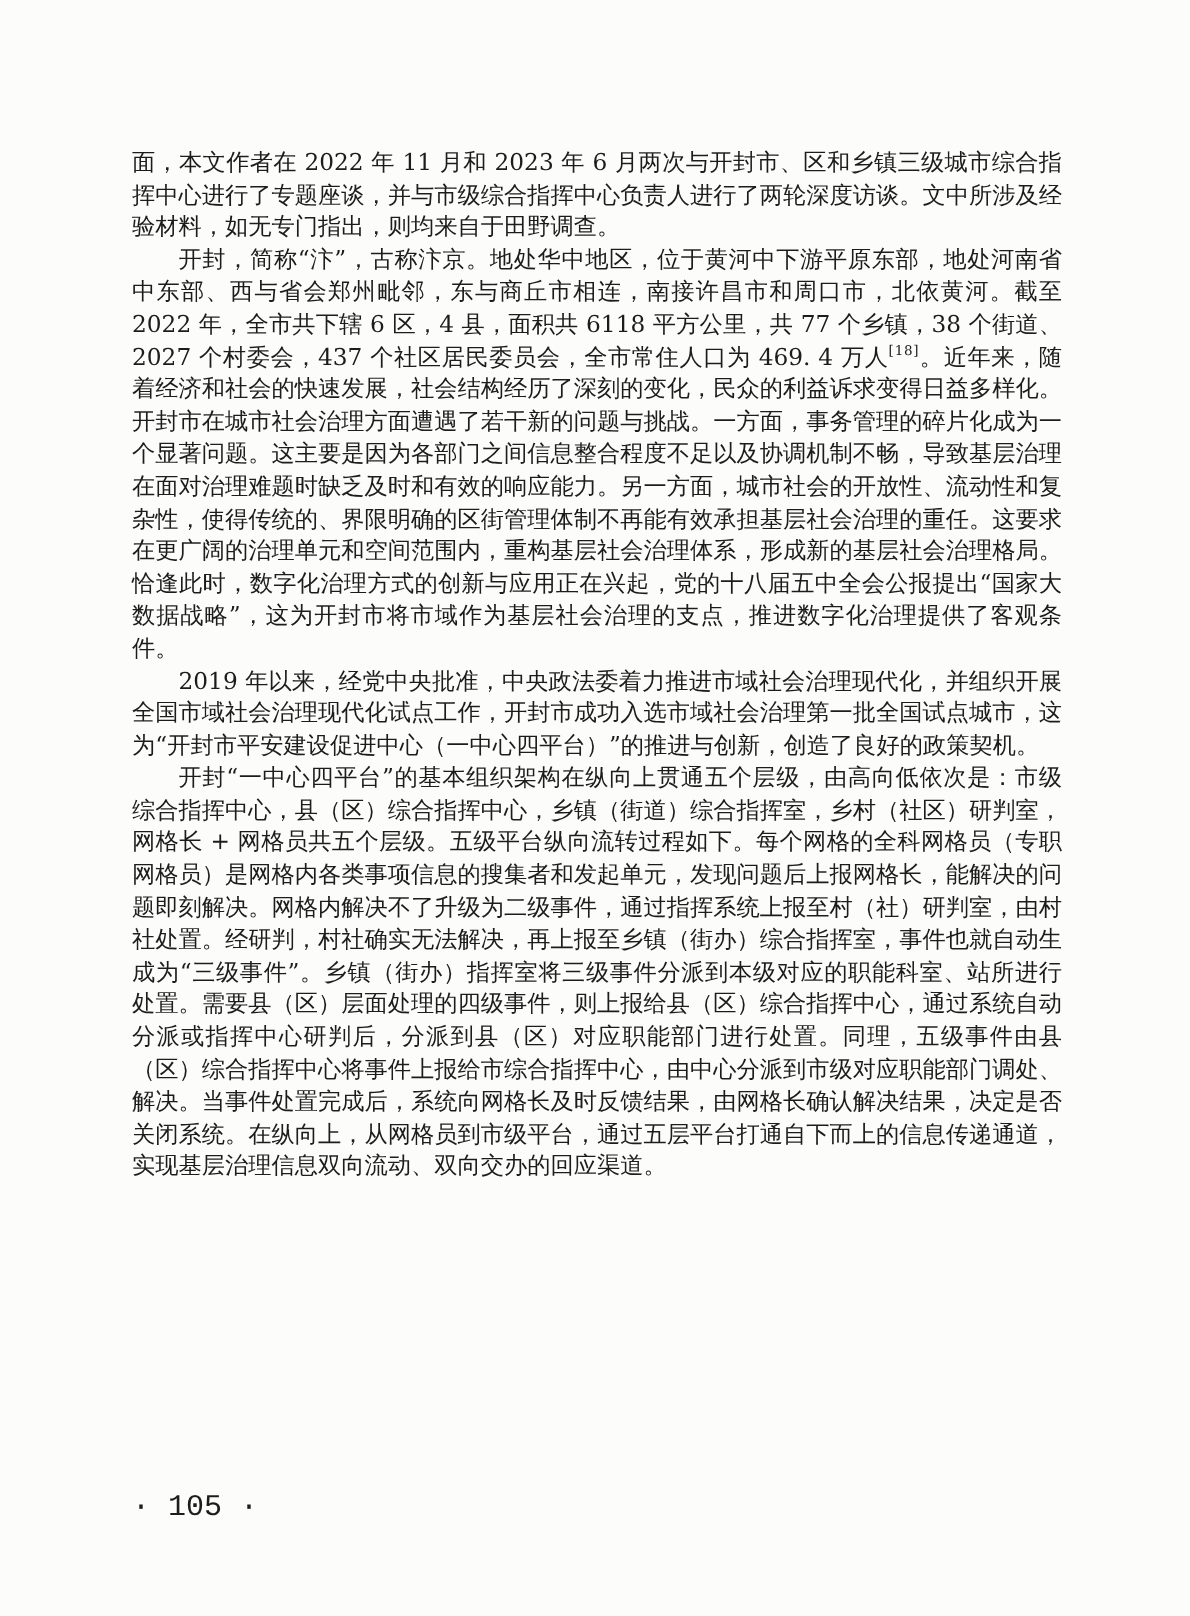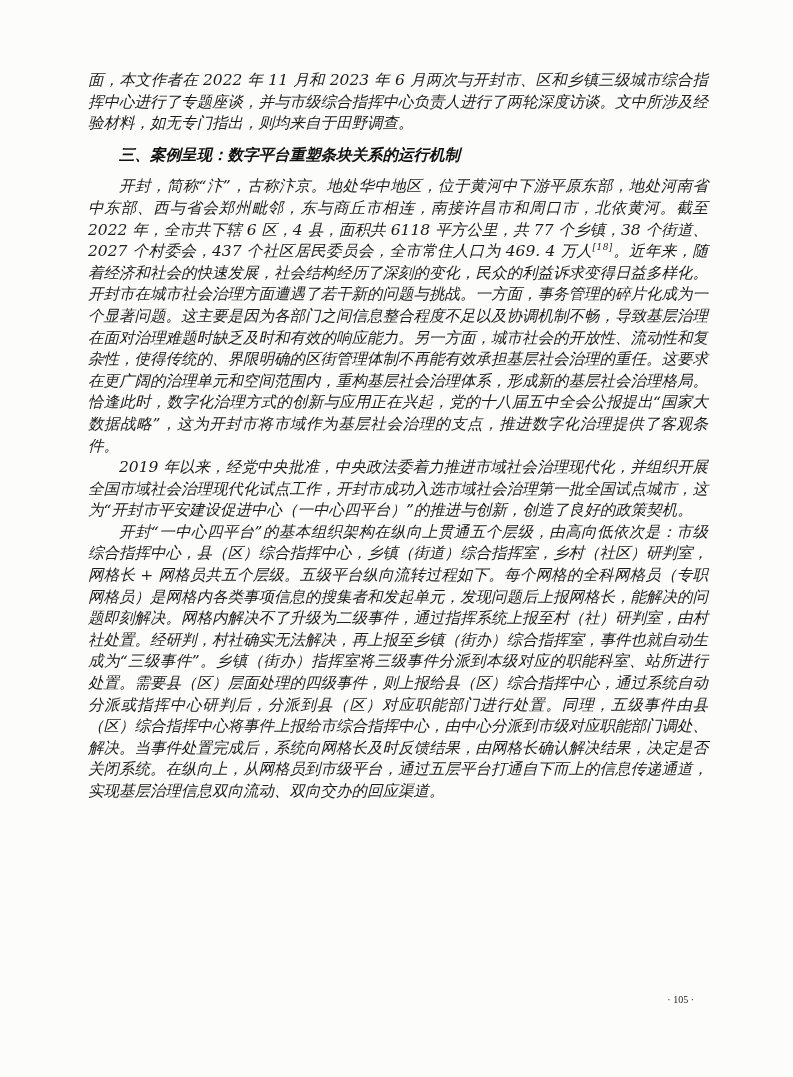--- a/index.html
+++ b/index.html
@@ -14,28 +14,27 @@
     overflow: hidden;
   }
   .page {
     position: absolute;
     inset: 0;
     background: #fcfcfa;
   }
   .text-block {
     position: absolute;
     left: 88px;
-    top: 70px;
+    top: 98px;
     width: 620px;
     font-family: "DejaVu Serif", "Liberation Serif", serif;
     font-size: 15.5px;
     line-height: 21.6px;
     color: #1c1c1c;
     text-align: justify;
-    font-style: italic;
   }
   p.para {
     margin: 0;
     padding: 0;
   }
   p.indent {
     text-indent: 2em;
   }
   h2.section-heading {
     font-family: "DejaVu Sans", "Liberation Sans", sans-serif;
@@ -51,42 +50,41 @@
     font-size: 9px;
     line-height: 0;
     vertical-align: super;
     letter-spacing: 0.5px;
   }
   .page-number {
     position: absolute;
     left: 88px;
     top: 994px;
     width: 620px;
-    text-align: right;
+    text-align: left;
     padding-right: 0;
     box-sizing: border-box;
-    font-family: Liberation Serif, serif;
-    font-size: 10px;
+    font-family: Liberation Mono, monospace;
+    font-size: 20px;
     color: #1c1c1c;
   }
   .page-number span {
     display: inline-block;
     margin-right: 14px;
   }
 </style>
 </head>
 <body>
 
 <div class="page">
 
   <div class="text-block">
 
     <p class="para">面，本文作者在 2022 年 11 月和 2023 年 6 月两次与开封市、区和乡镇三级城市综合指挥中心进行了专题座谈，并与市级综合指挥中心负责人进行了两轮深度访谈。文中所涉及经验材料，如无专门指出，则均来自于田野调查。</p>
 
-    <h2 class="section-heading">三、案例呈现：数字平台重塑条块关系的运行机制</h2>
 
     <p class="para indent"><span>开封，简称“汴”，古称汴京。地处华中地区，位于黄河中下游平原东部，地处河南省中东部、西与省会郑州毗邻，东与商丘市相连，南接许昌市和周口市，北依黄河。截至 2022 年，全市共下辖 6 区，4 县，面积共 6118 平方公里，共 77 个乡镇，38 个街道、2027 个村委会，437 个社区居民委员会，全市常住人口为 469. 4 万人</span><sup class="citation">[18]</sup><span>。近年来，随着经济和社会的快速发展，社会结构经历了深刻的变化，民众的利益诉求变得日益多样化。开封市在城市社会治理方面遭遇了若干新的问题与挑战。一方面，事务管理的碎片化成为一个显著问题。这主要是因为各部门之间信息整合程度不足以及协调机制不畅，导致基层治理在面对治理难题时缺乏及时和有效的响应能力。另一方面，城市社会的开放性、流动性和复杂性，使得传统的、界限明确的区街管理体制不再能有效承担基层社会治理的重任。这要求在更广阔的治理单元和空间范围内，重构基层社会治理体系，形成新的基层社会治理格局。恰逢此时，数字化治理方式的创新与应用正在兴起，党的十八届五中全会公报提出“国家大数据战略”，这为开封市将市域作为基层社会治理的支点，推进数字化治理提供了客观条件。</span></p>
 
     <p class="para indent">2019 年以来，经党中央批准，中央政法委着力推进市域社会治理现代化，并组织开展全国市域社会治理现代化试点工作，开封市成功入选市域社会治理第一批全国试点城市，这为“开封市平安建设促进中心（一中心四平台）”的推进与创新，创造了良好的政策契机。</p>
 
 
     <p class="para indent">开封“一中心四平台”的基本组织架构在纵向上贯通五个层级，由高向低依次是：市级综合指挥中心，县（区）综合指挥中心，乡镇（街道）综合指挥室，乡村（社区）研判室，网格长 + 网格员共五个层级。五级平台纵向流转过程如下。每个网格的全科网格员（专职网格员）是网格内各类事项信息的搜集者和发起单元，发现问题后上报网格长，能解决的问题即刻解决。网格内解决不了升级为二级事件，通过指挥系统上报至村（社）研判室，由村社处置。经研判，村社确实无法解决，再上报至乡镇（街办）综合指挥室，事件也就自动生成为“三级事件”。乡镇（街办）指挥室将三级事件分派到本级对应的职能科室、站所进行处置。需要县（区）层面处理的四级事件，则上报给县（区）综合指挥中心，通过系统自动分派或指挥中心研判后，分派到县（区）对应职能部门进行处置。同理，五级事件由县（区）综合指挥中心将事件上报给市综合指挥中心，由中心分派到市级对应职能部门调处、解决。当事件处置完成后，系统向网格长及时反馈结果，由网格长确认解决结果，决定是否关闭系统。在纵向上，从网格员到市级平台，通过五层平台打通自下而上的信息传递通道，实现基层治理信息双向流动、双向交办的回应渠道。</p>
 
 
 

